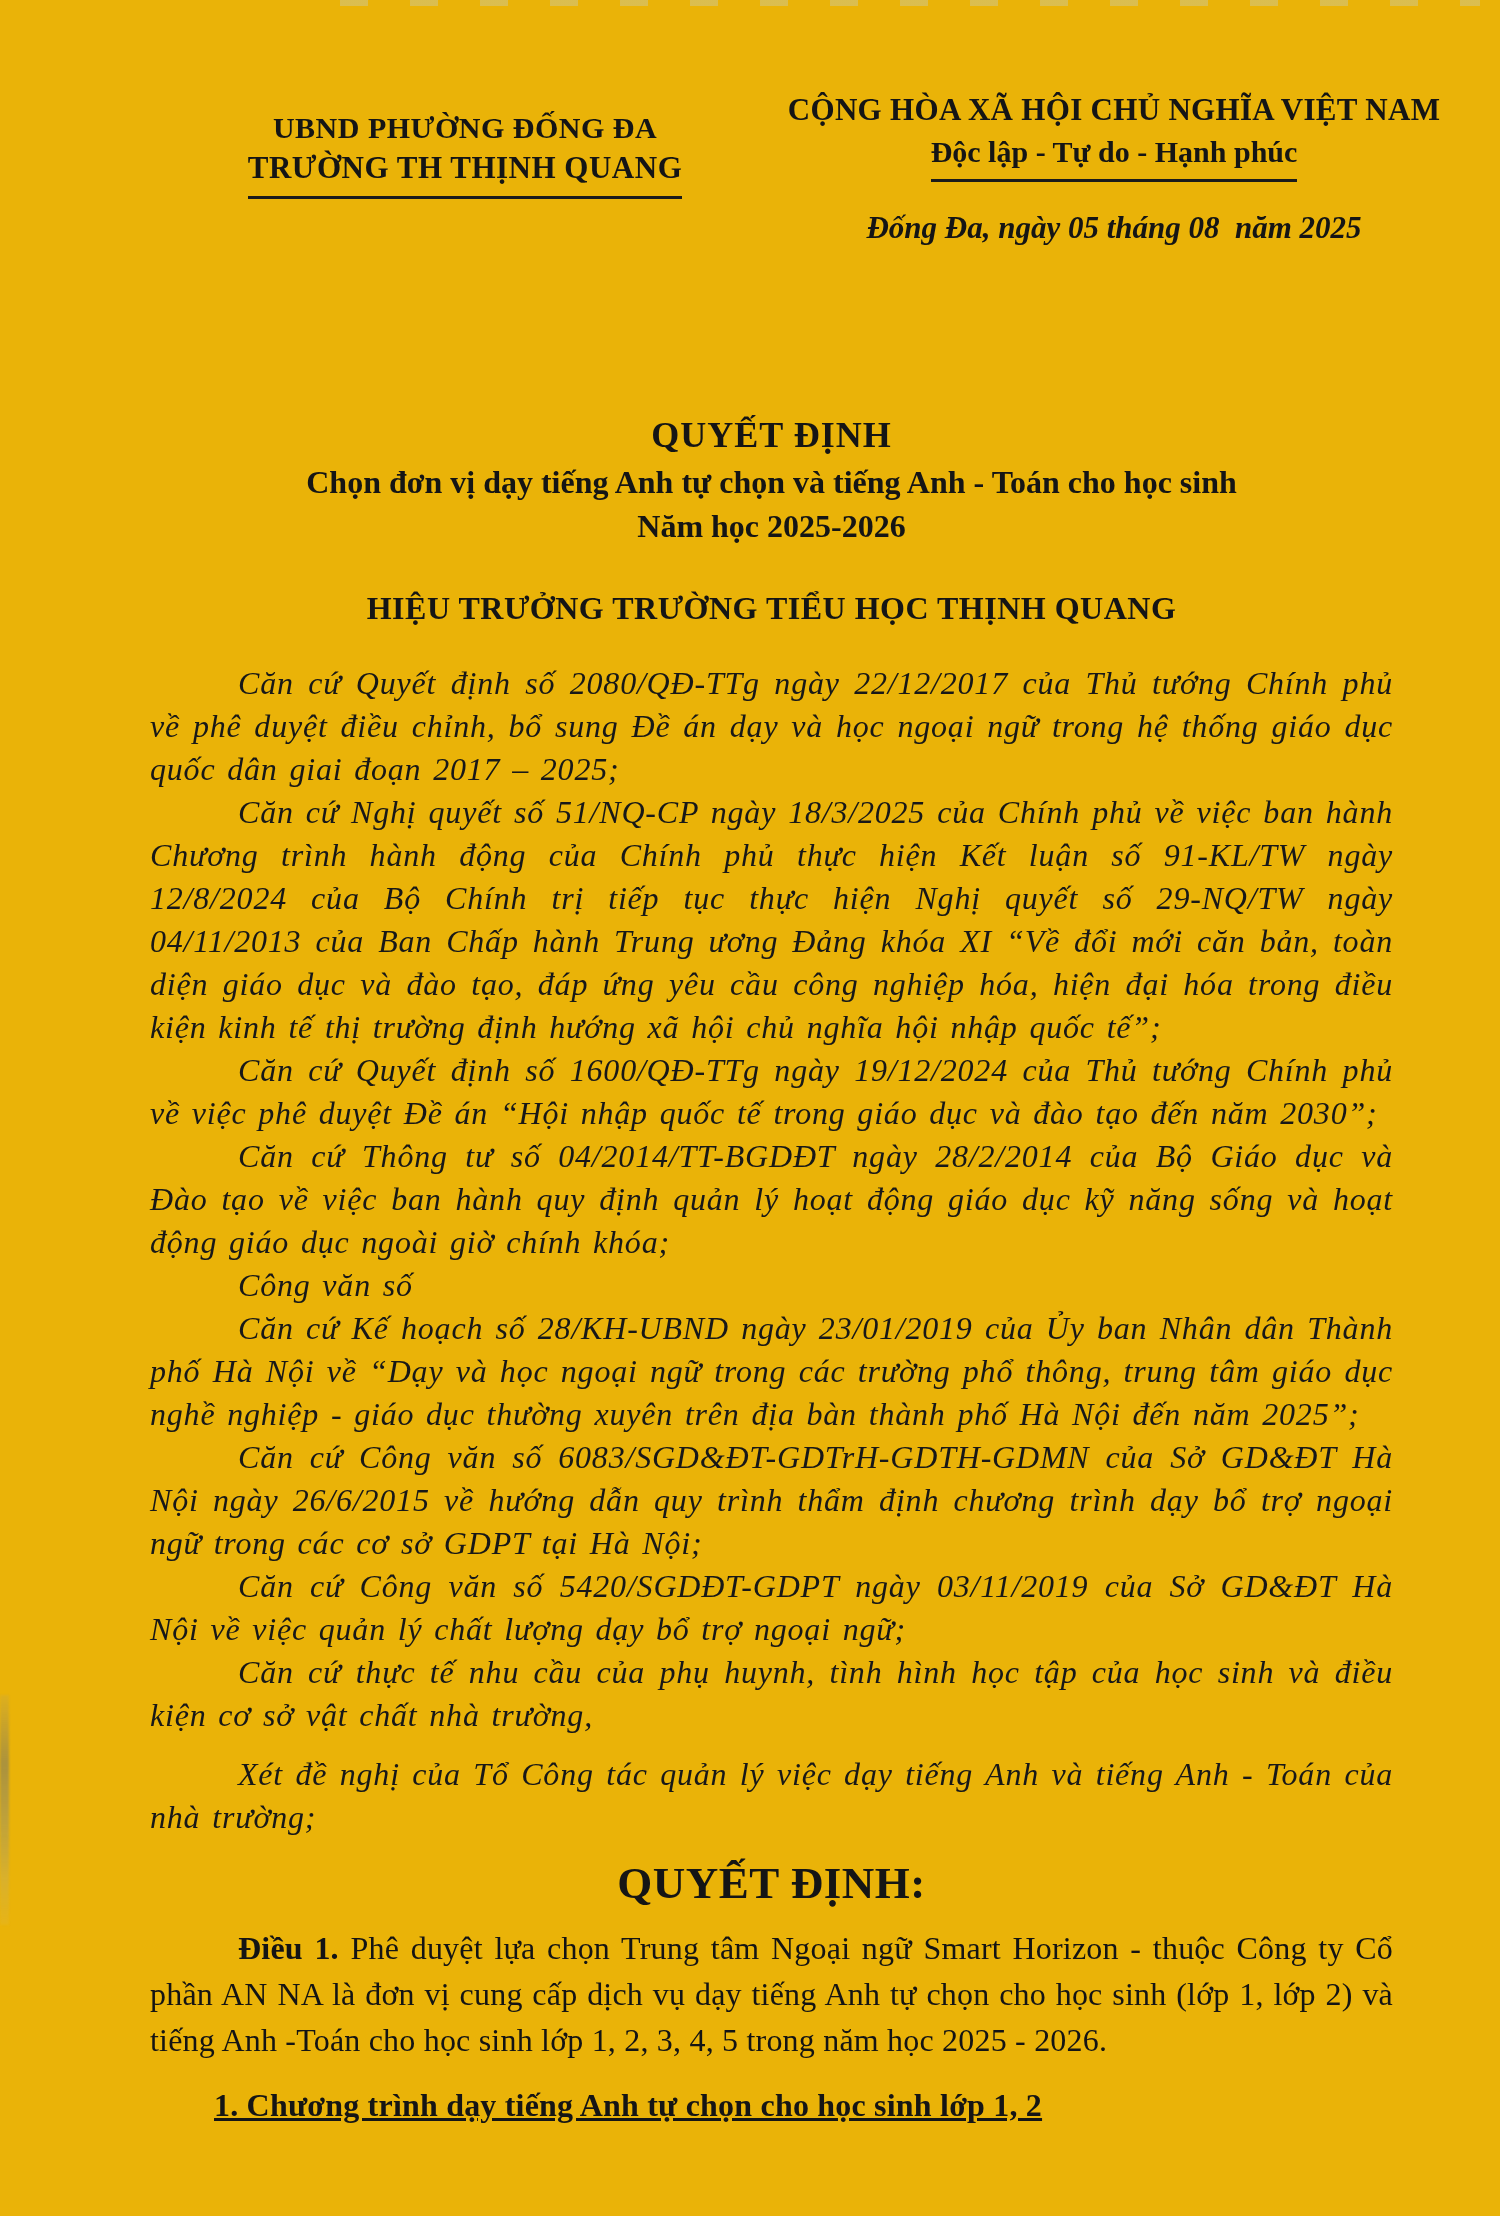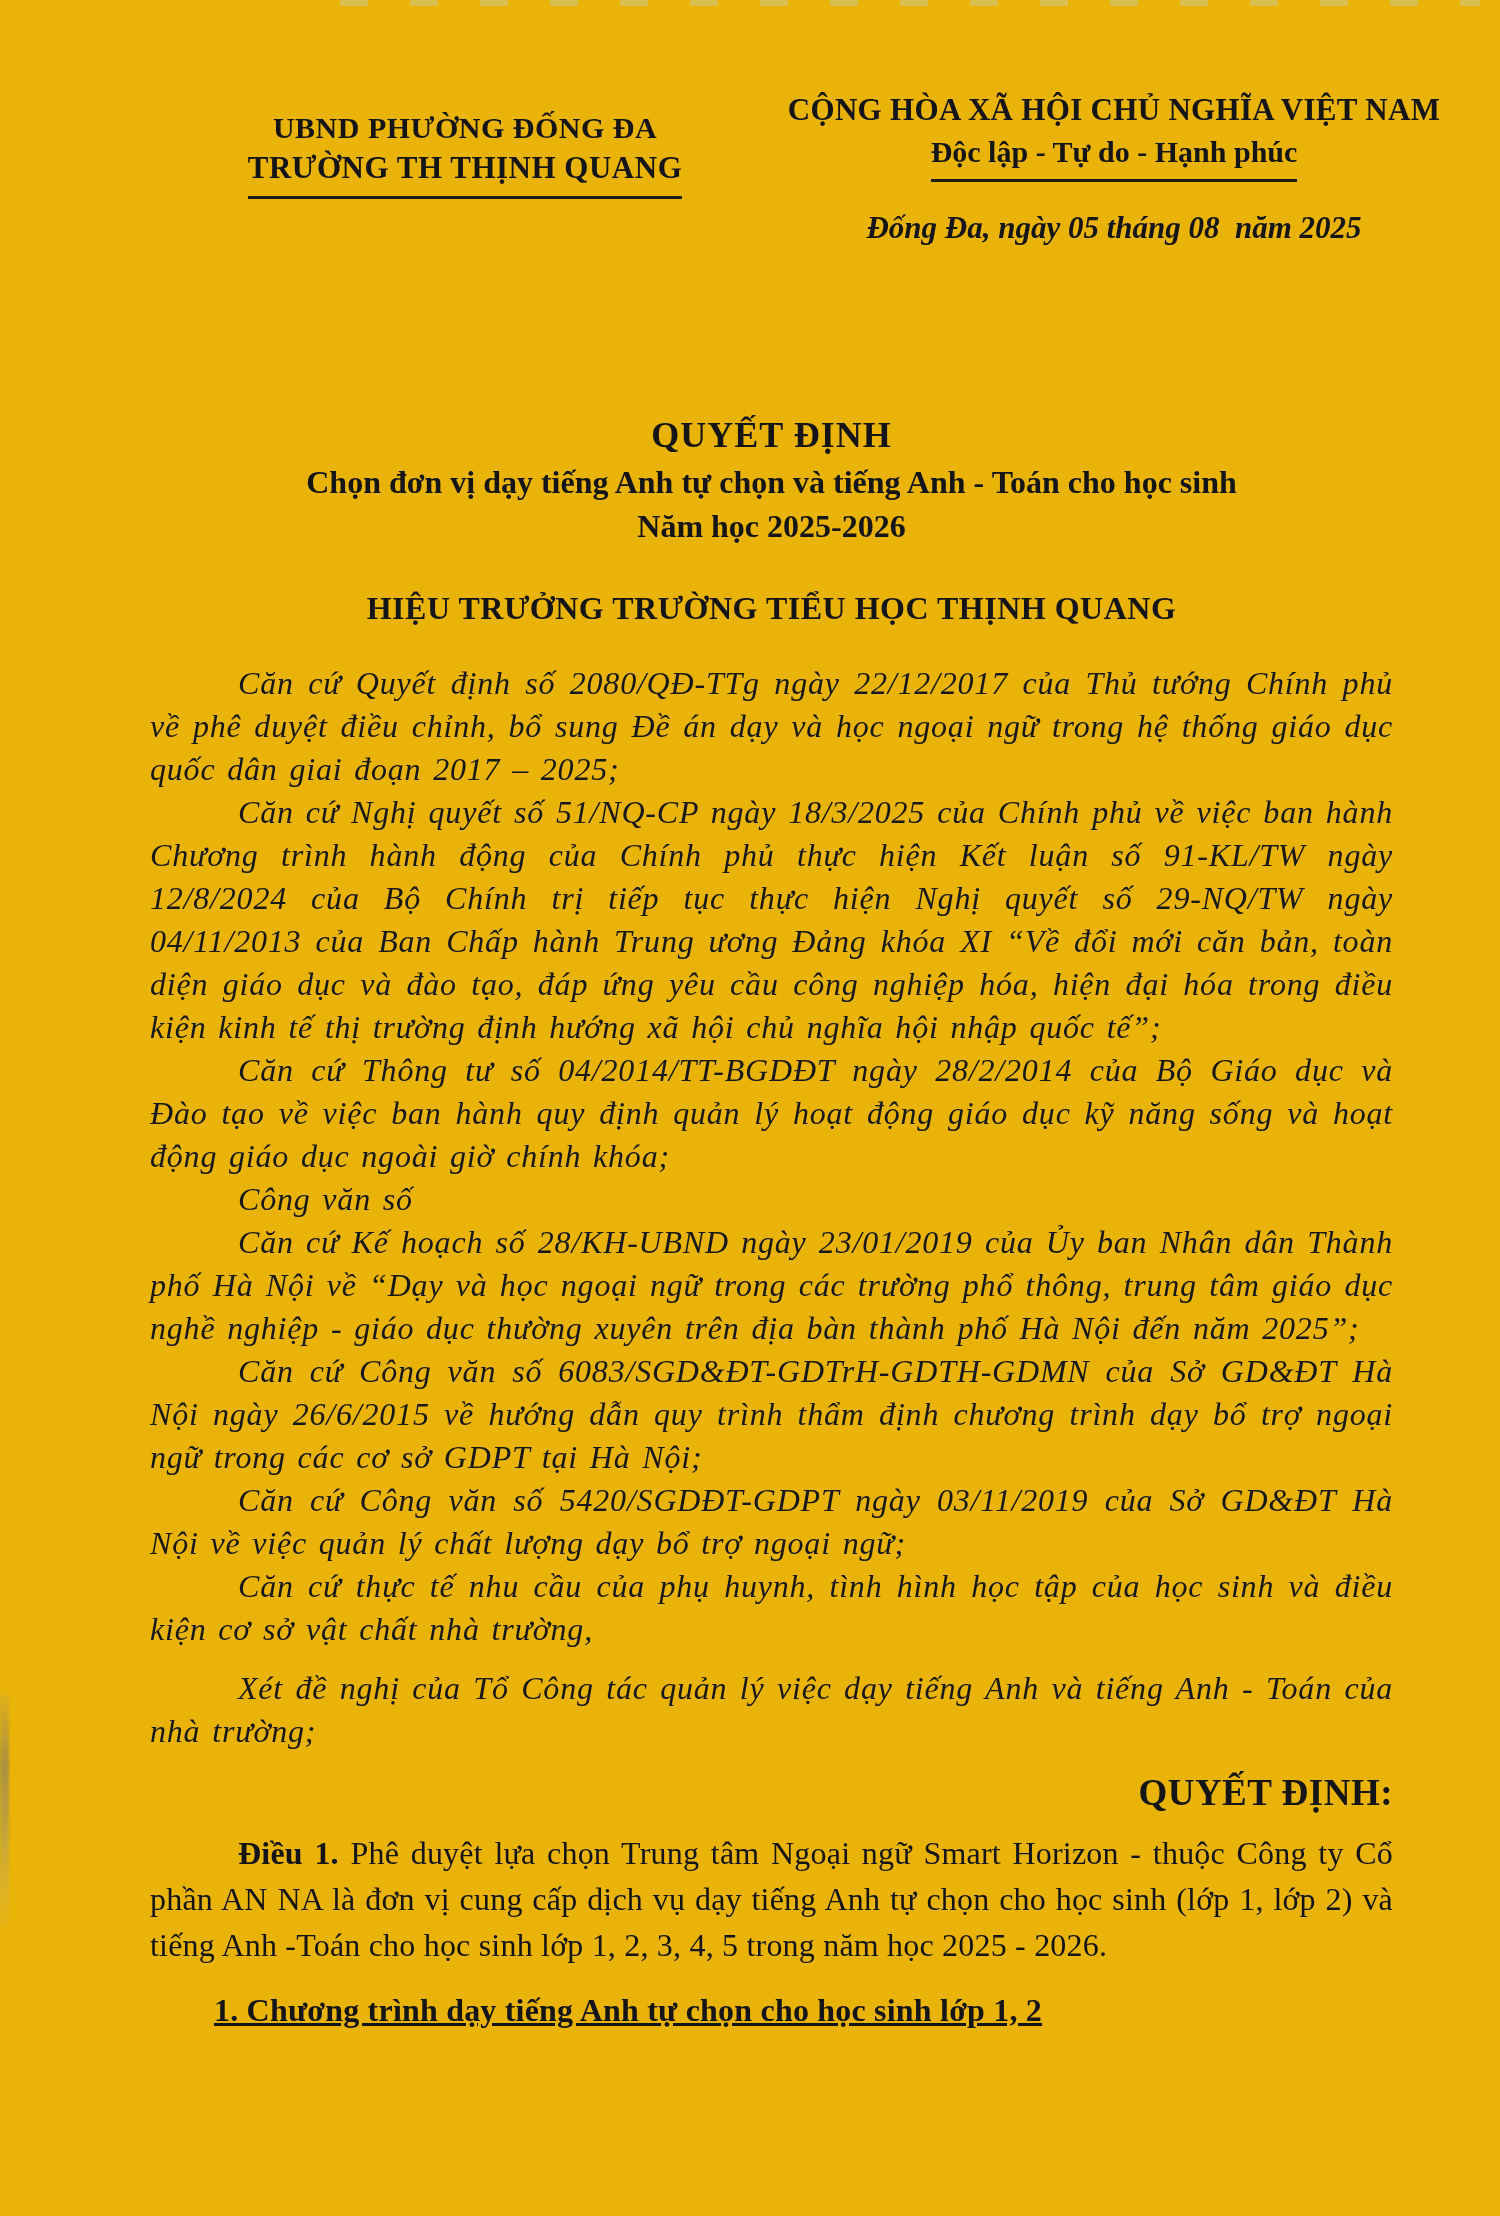--- a/index.html
+++ b/index.html
@@ -137,22 +137,22 @@
     line-height: 43px;
     text-align: justify;
     text-indent: 88px;
     letter-spacing: 0.8px;
     word-spacing: 3px;
     color: #181818;
   }
   .preamble-p.gap-before { margin-top: 16px; }
 
   .decision-heading {
-    text-align: right;
-    font-size: 37px;
+    text-align: center;
+    font-size: 45px;
     font-weight: bold;
     letter-spacing: 0.5px;
     margin-top: 18px !important;
   }
   .article-p {
     font-size: 32px;
     line-height: 46px;
     text-align: justify;
     text-indent: 88px;
     letter-spacing: 0.2px;
@@ -195,20 +195,21 @@
   <div class="title-block">
     <div class="doc-type">QUYẾT ĐỊNH</div>
     <div class="doc-subject">Chọn đơn vị dạy tiếng Anh tự chọn và tiếng Anh - Toán cho học sinh</div>
     <div class="doc-year">Năm học 2025-2026</div>
     <div class="issuer">HIỆU TRƯỞNG TRƯỜNG TIỂU HỌC THỊNH QUANG</div>
   </div>
 
   <div class="main-column">
     <p class="preamble-p">Căn cứ Quyết định số 2080/QĐ-TTg ngày 22/12/2017 của Thủ tướng Chính phủ về phê duyệt điều chỉnh, bổ sung Đề án dạy và học ngoại ngữ trong hệ thống giáo dục quốc dân giai đoạn 2017 – 2025;</p>
     <p class="preamble-p">Căn cứ Nghị quyết số 51/NQ-CP ngày 18/3/2025 của Chính phủ về việc ban hành Chương trình hành động của Chính phủ thực hiện Kết luận số 91-KL/TW ngày 12/8/2024 của Bộ Chính trị tiếp tục thực hiện Nghị quyết số 29-NQ/TW ngày 04/11/2013 của Ban Chấp hành Trung ương Đảng khóa XI “Về đổi mới căn bản, toàn diện giáo dục và đào tạo, đáp ứng yêu cầu công nghiệp hóa, hiện đại hóa trong điều kiện kinh tế thị trường định hướng xã hội chủ nghĩa hội nhập quốc tế”;</p>
+    <p class="preamble-p">Căn cứ Quyết định số 1600/QĐ-TTg ngày 19/12/2024 của Thủ tướng Chính phủ về việc phê duyệt Đề án “Hội nhập quốc tế trong giáo dục và đào tạo đến năm 2030”;</p>
     <p class="preamble-p">Căn cứ Thông tư số 04/2014/TT-BGDĐT ngày 28/2/2014 của Bộ Giáo dục và Đào tạo về việc ban hành quy định quản lý hoạt động giáo dục kỹ năng sống và hoạt động giáo dục ngoài giờ chính khóa;</p>
     <p class="preamble-p">Công văn số</p>
     <p class="preamble-p">Căn cứ Kế hoạch số 28/KH-UBND ngày 23/01/2019 của Ủy ban Nhân dân Thành phố Hà Nội về “Dạy và học ngoại ngữ trong các trường phổ thông, trung tâm giáo dục nghề nghiệp - giáo dục thường xuyên trên địa bàn thành phố Hà Nội đến năm 2025”;</p>
     <p class="preamble-p">Căn cứ Công văn số 6083/SGD&amp;ĐT-GDTrH-GDTH-GDMN của Sở GD&amp;ĐT Hà Nội ngày 26/6/2015 về hướng dẫn quy trình thẩm định chương trình dạy bổ trợ ngoại ngữ trong các cơ sở GDPT tại Hà Nội;</p>
     <p class="preamble-p">Căn cứ Công văn số 5420/SGDĐT-GDPT ngày 03/11/2019 của Sở GD&amp;ĐT Hà Nội về việc quản lý chất lượng dạy bổ trợ ngoại ngữ;</p>
     <p class="preamble-p">Căn cứ thực tế nhu cầu của phụ huynh, tình hình học tập của học sinh và điều kiện cơ sở vật chất nhà trường,</p>
     <p class="preamble-p gap-before">Xét đề nghị của Tổ Công tác quản lý việc dạy tiếng Anh và tiếng Anh - Toán của nhà trường;</p>
 
     <p class="decision-heading">QUYẾT ĐỊNH:</p>
 

